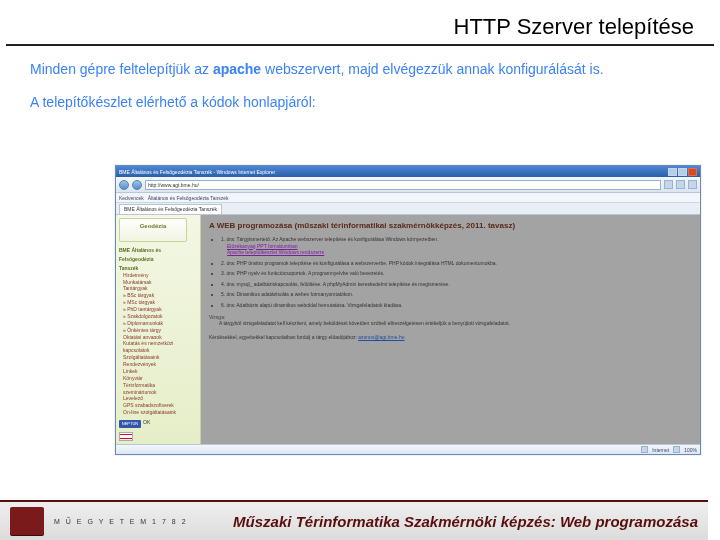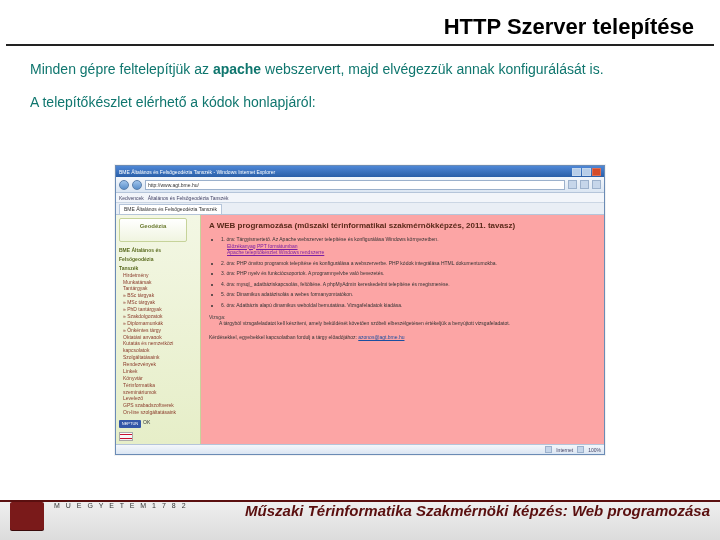--- a/index.html
+++ b/index.html
@@ -6,37 +6,37 @@
   body {
     width: 720px; height: 540px;
     font-family: Arial, Helvetica, sans-serif;
     background: #fff;
     position: relative;
     overflow: hidden;
   }
   .title-bar {
     position: absolute; top: 14px; left: 0; right: 0;
     text-align: right; padding-right: 20px;
-    font-size: 22px; font-weight: bold; color: #000;
+    font-size: 22px; font-weight: normal; color: #000;
     border-bottom: 2px solid #222;
     padding-bottom: 4px;
     margin: 0 6px;
   }
   .body-text {
     position: absolute; top: 60px; left: 30px; right: 30px;
-    font-size: 14px; color: #0f766e; line-height: 1.35;
+    font-size: 14px; color: #3b82f6; line-height: 1.35;
   }
   .body-text p { margin-bottom: 14px; }
   .bold { font-weight: bold; }
 
   .browser {
     position: absolute; top: 165px; left: 115px;
-    width: 490px; height: 290px;
+    width: 586px; height: 290px;
     border: 1px solid #6a8bb5;
-    background: #fca5a5;
+    background: #a3a3a3;
     font-size: 5px;
     display: flex; flex-direction: column;
     box-shadow: 0 0 0 1px rgba(0,0,0,0.05);
   }
   .ie-titlebar {
     height: 11px; background: linear-gradient(#4e87d6,#2a5fa8);
     color: #fff; display: flex; align-items: center;
     padding: 0 3px;
   }
   .ie-titlebar .t { flex: 1; font-size: 5px; white-space: nowrap; overflow: hidden; }
@@ -97,24 +97,24 @@
 
   .ie-status {
     height:10px; background:linear-gradient(#f4f7fb,#dbe6f3);
     border-top:1px solid #b5c5da;
     display:flex; align-items:center; padding:0 3px; justify-content:flex-end; gap:4px;
   }
   .st-chip { font-size:5px; color:#446; }
   .st-icon { width:7px; height:7px; background:#c6d6ea; border:1px solid #9cb1cc; }
 
   .footer {
-    position:absolute; left:0; right:0; bottom:0; height:40px;
+    position:absolute; left:0; right:12px; bottom:0; height:40px;
     background: linear-gradient(#efefef,#dcdcdc);
     border-top: 2px solid #5a0f0f;
-    display:flex; align-items:flex-start;
+    display:flex; align-items:center;
     padding: 0 10px;
     gap: 10px;
   }
   .crest {
     width: 34px; height: 28px;
     background: #7a1a1a;
     border-radius: 2px;
     box-shadow: 0 1px 0 #3a0a0a;
   }
   .uni {

